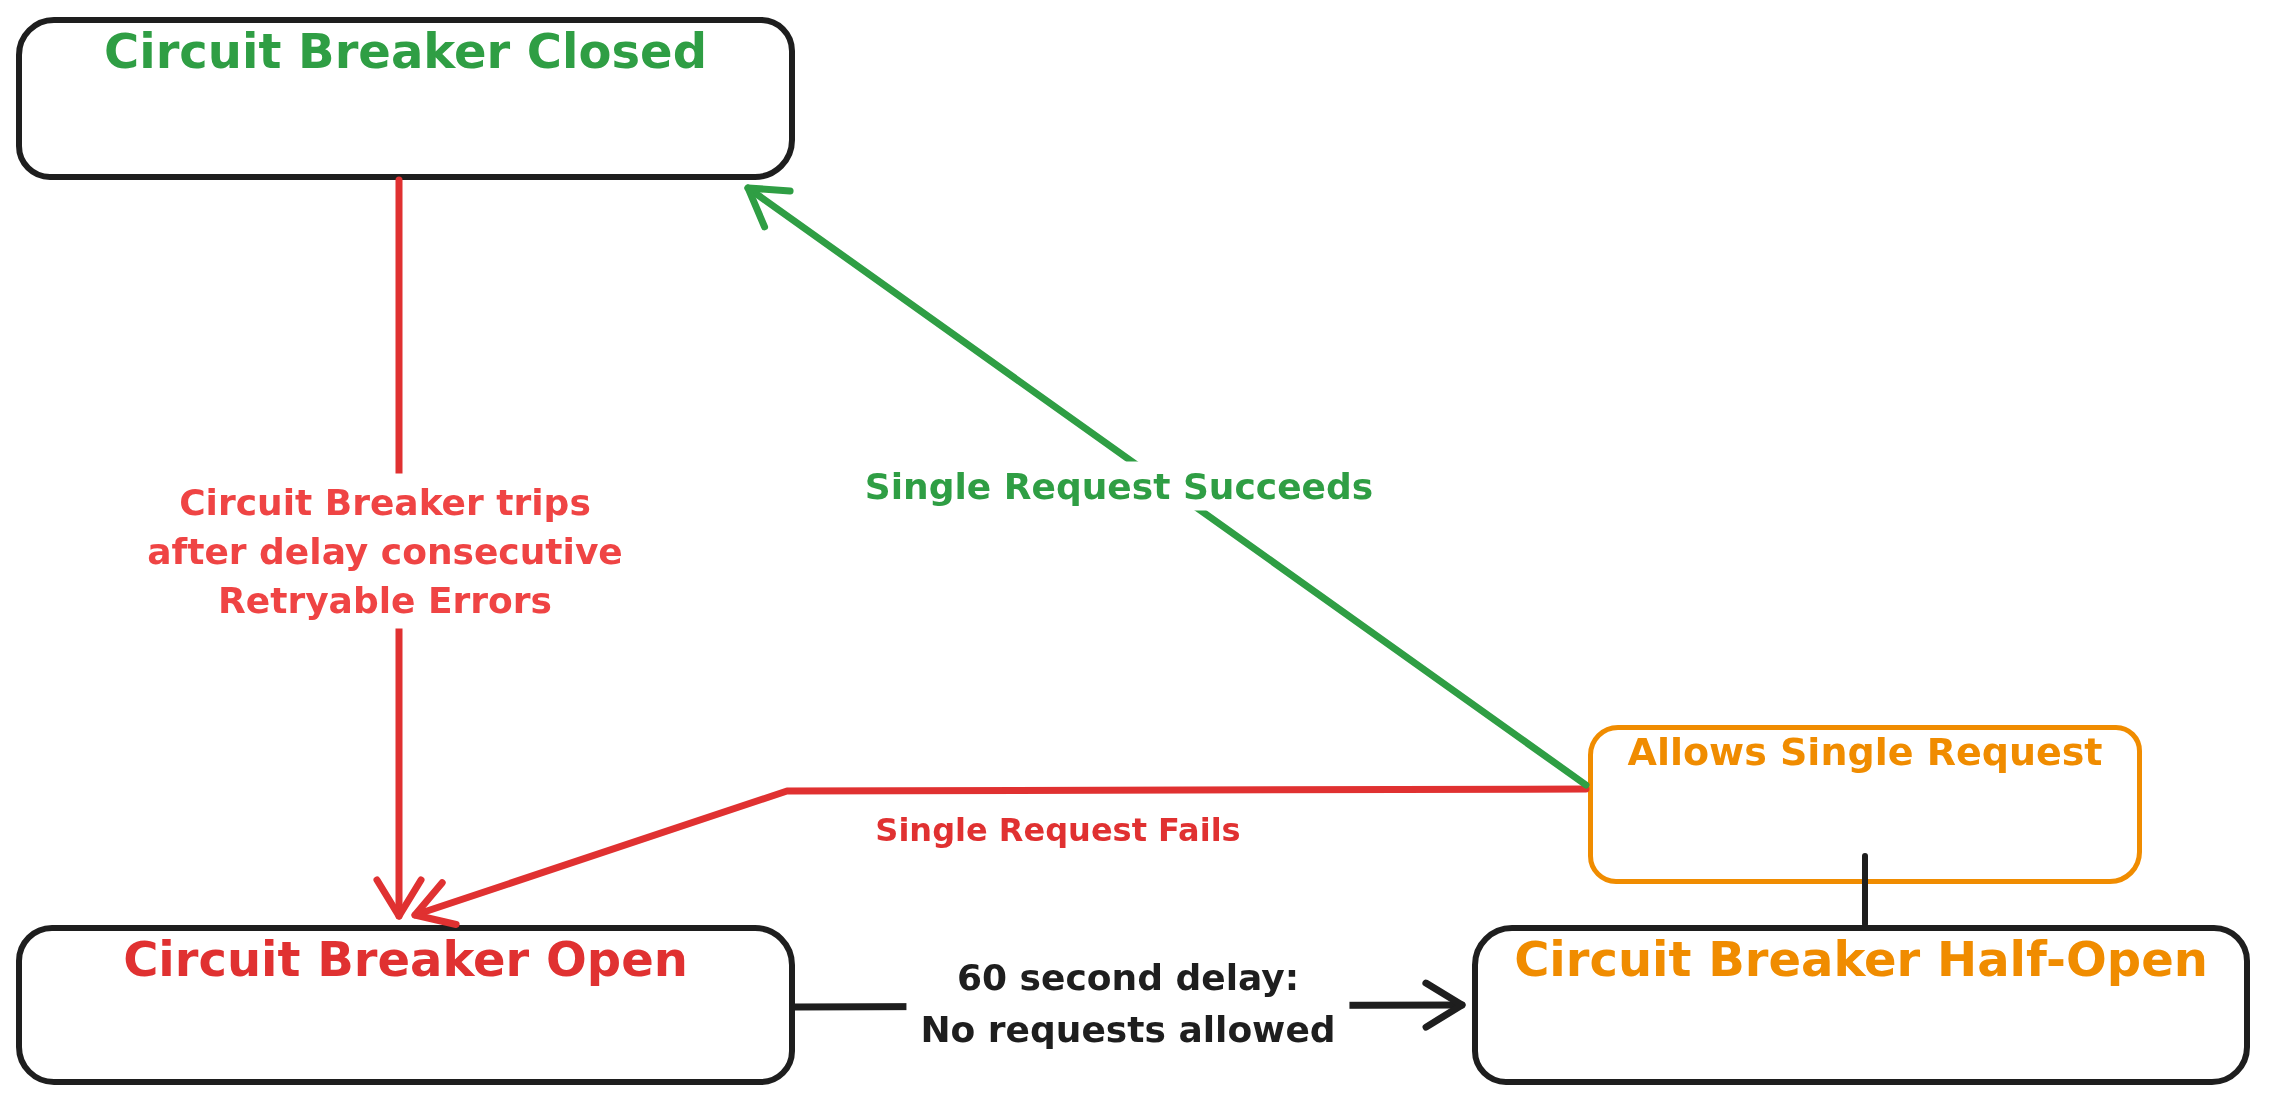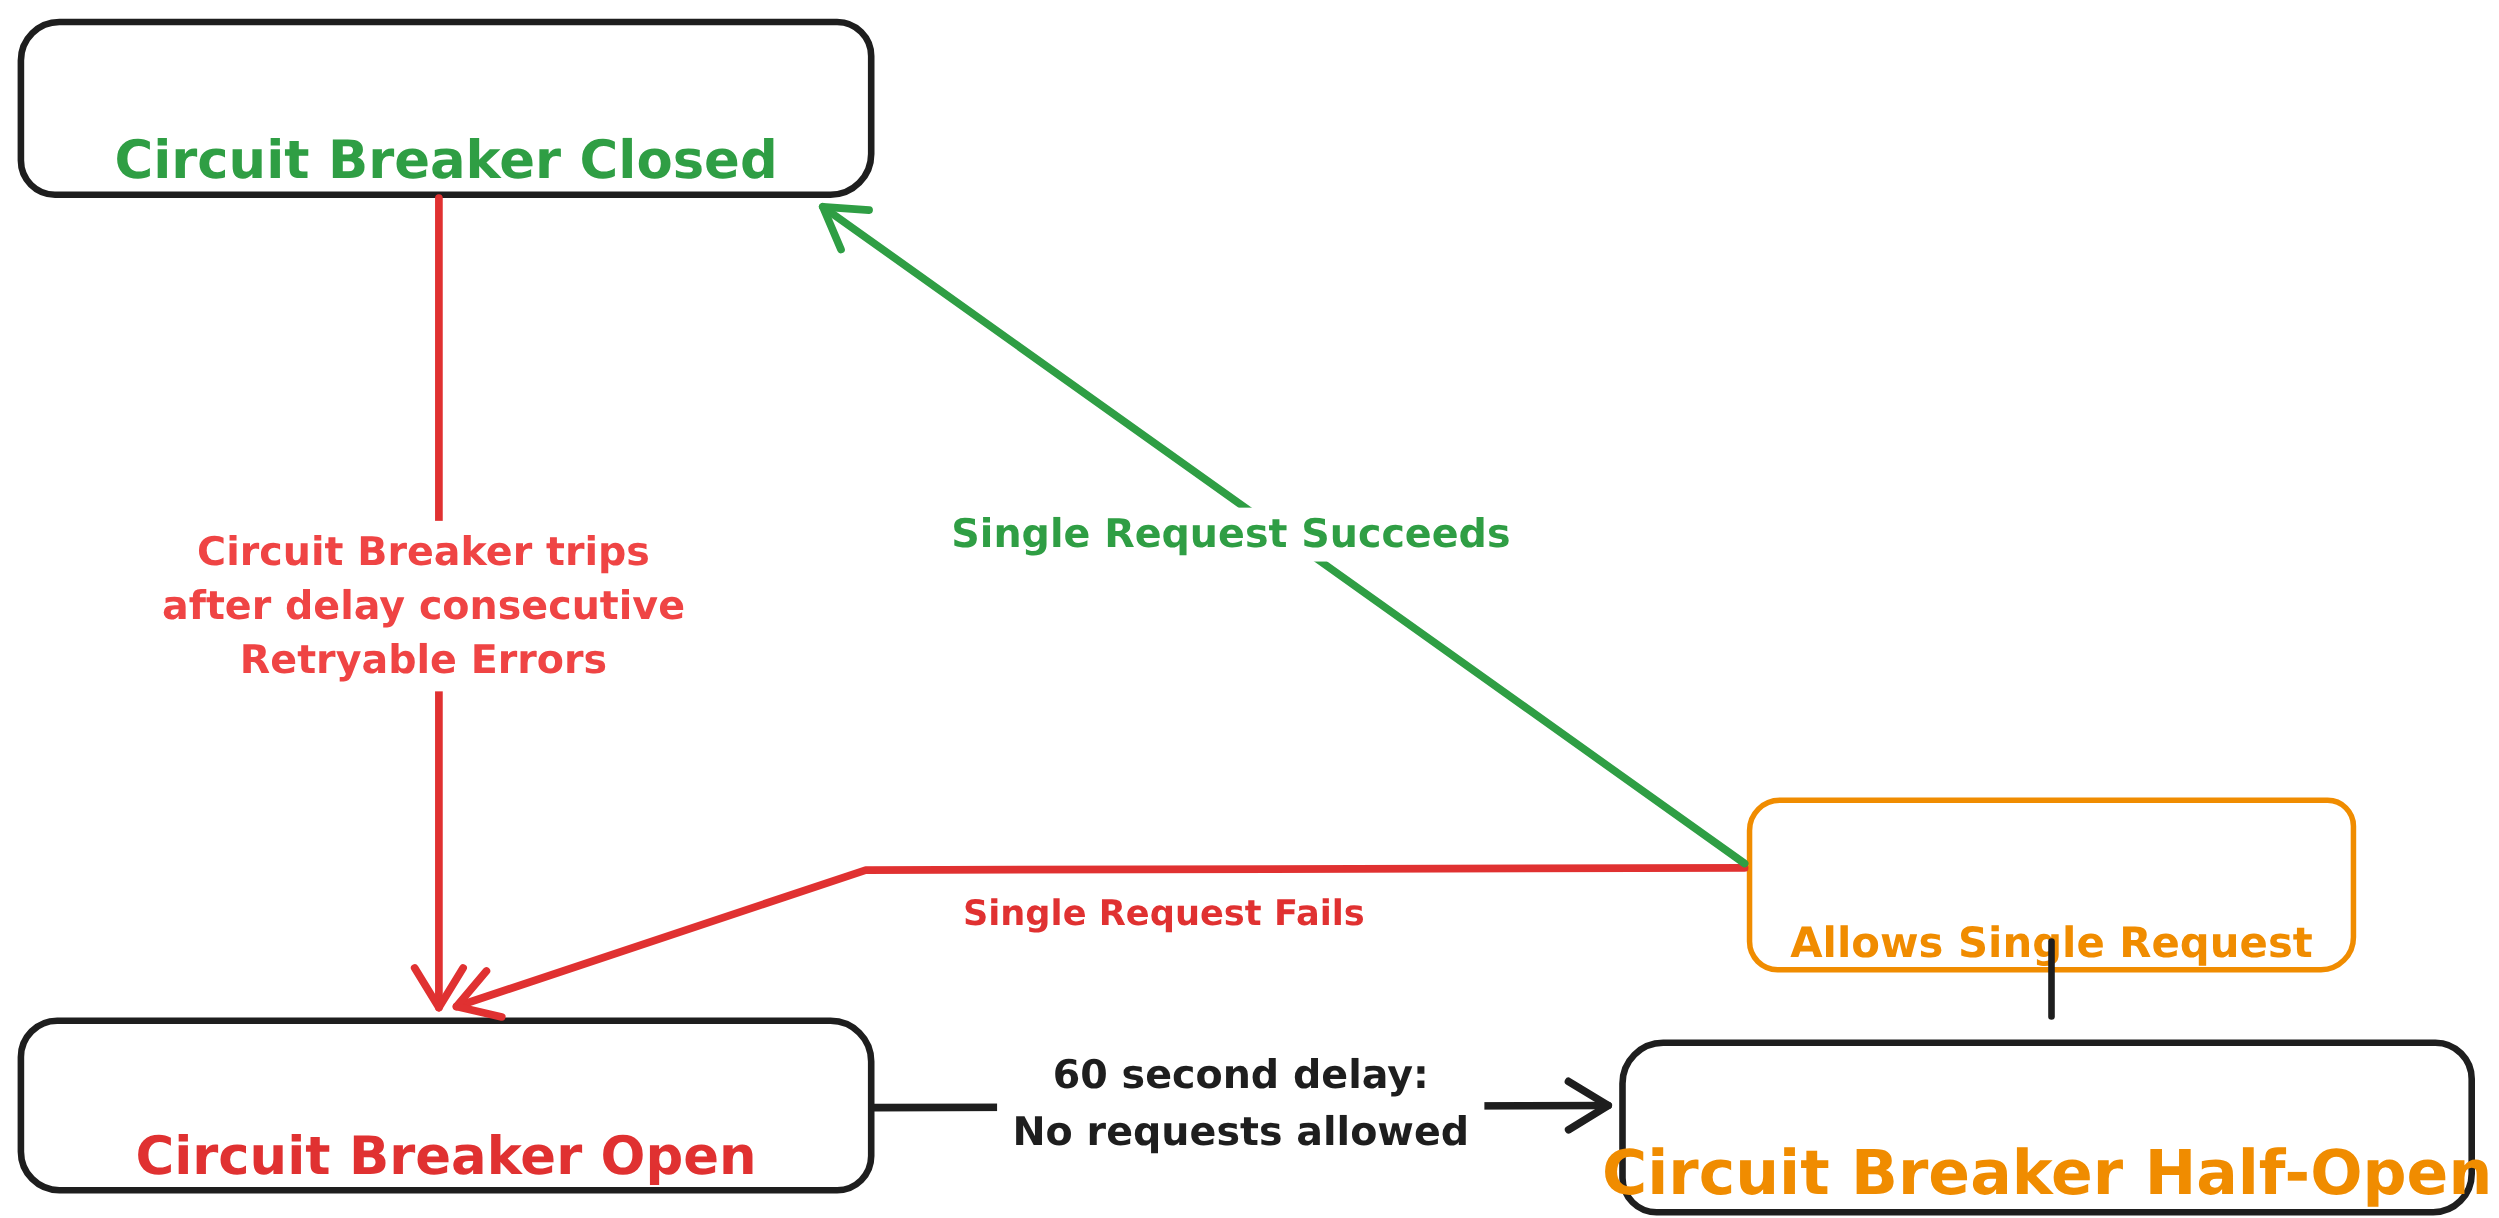--- a/index.html
+++ b/index.html
@@ -11,28 +11,28 @@
     font-family: "DejaVu Sans", "Liberation Sans", sans-serif;
   }
   .canvas { position: absolute; inset: 0; }
 
   
   .node {
     position: absolute;
     box-sizing: border-box;
     background: #ffffff;
     border: 6px solid #1e1e1e;
-    display: flex; align-items: flex-end; justify-content: center;
+    display: flex; align-items: flex-start; justify-content: center;
     font-weight: bold;
     white-space: nowrap;
     z-index: 2;
   }
   .node-closed   { left: 16px;   top: 17px;  width: 779px; height: 163px; border-radius: 38px 34px 40px 34px; font-size: 48px; color: #2f9e44; }
   .node-open     { left: 16px;   top: 925px; width: 779px; height: 160px; border-radius: 36px 40px 34px 38px; font-size: 48px; color: #e03131; }
-  .node-halfopen { left: 1472px; top: 925px; width: 778px; height: 160px; border-radius: 40px 36px 38px 34px; font-size: 56px; color: #f08c00; margin-top: 20px; }
+  .node-halfopen { left: 1472px; top: 925px; width: 778px; height: 160px; border-radius: 40px 36px 38px 34px; font-size: 48px; color: #f08c00; }
   .node-allows   {
     left: 1588px; top: 725px; width: 554px; height: 159px;
     border: 5px solid #f08c00; border-radius: 30px 26px 32px 28px;
     font-size: 38px; color: #f08c00;
   }
 
   
   svg.connectors {
     position: absolute; left: 0; top: 0;
     width: 2272px; height: 1107px;

